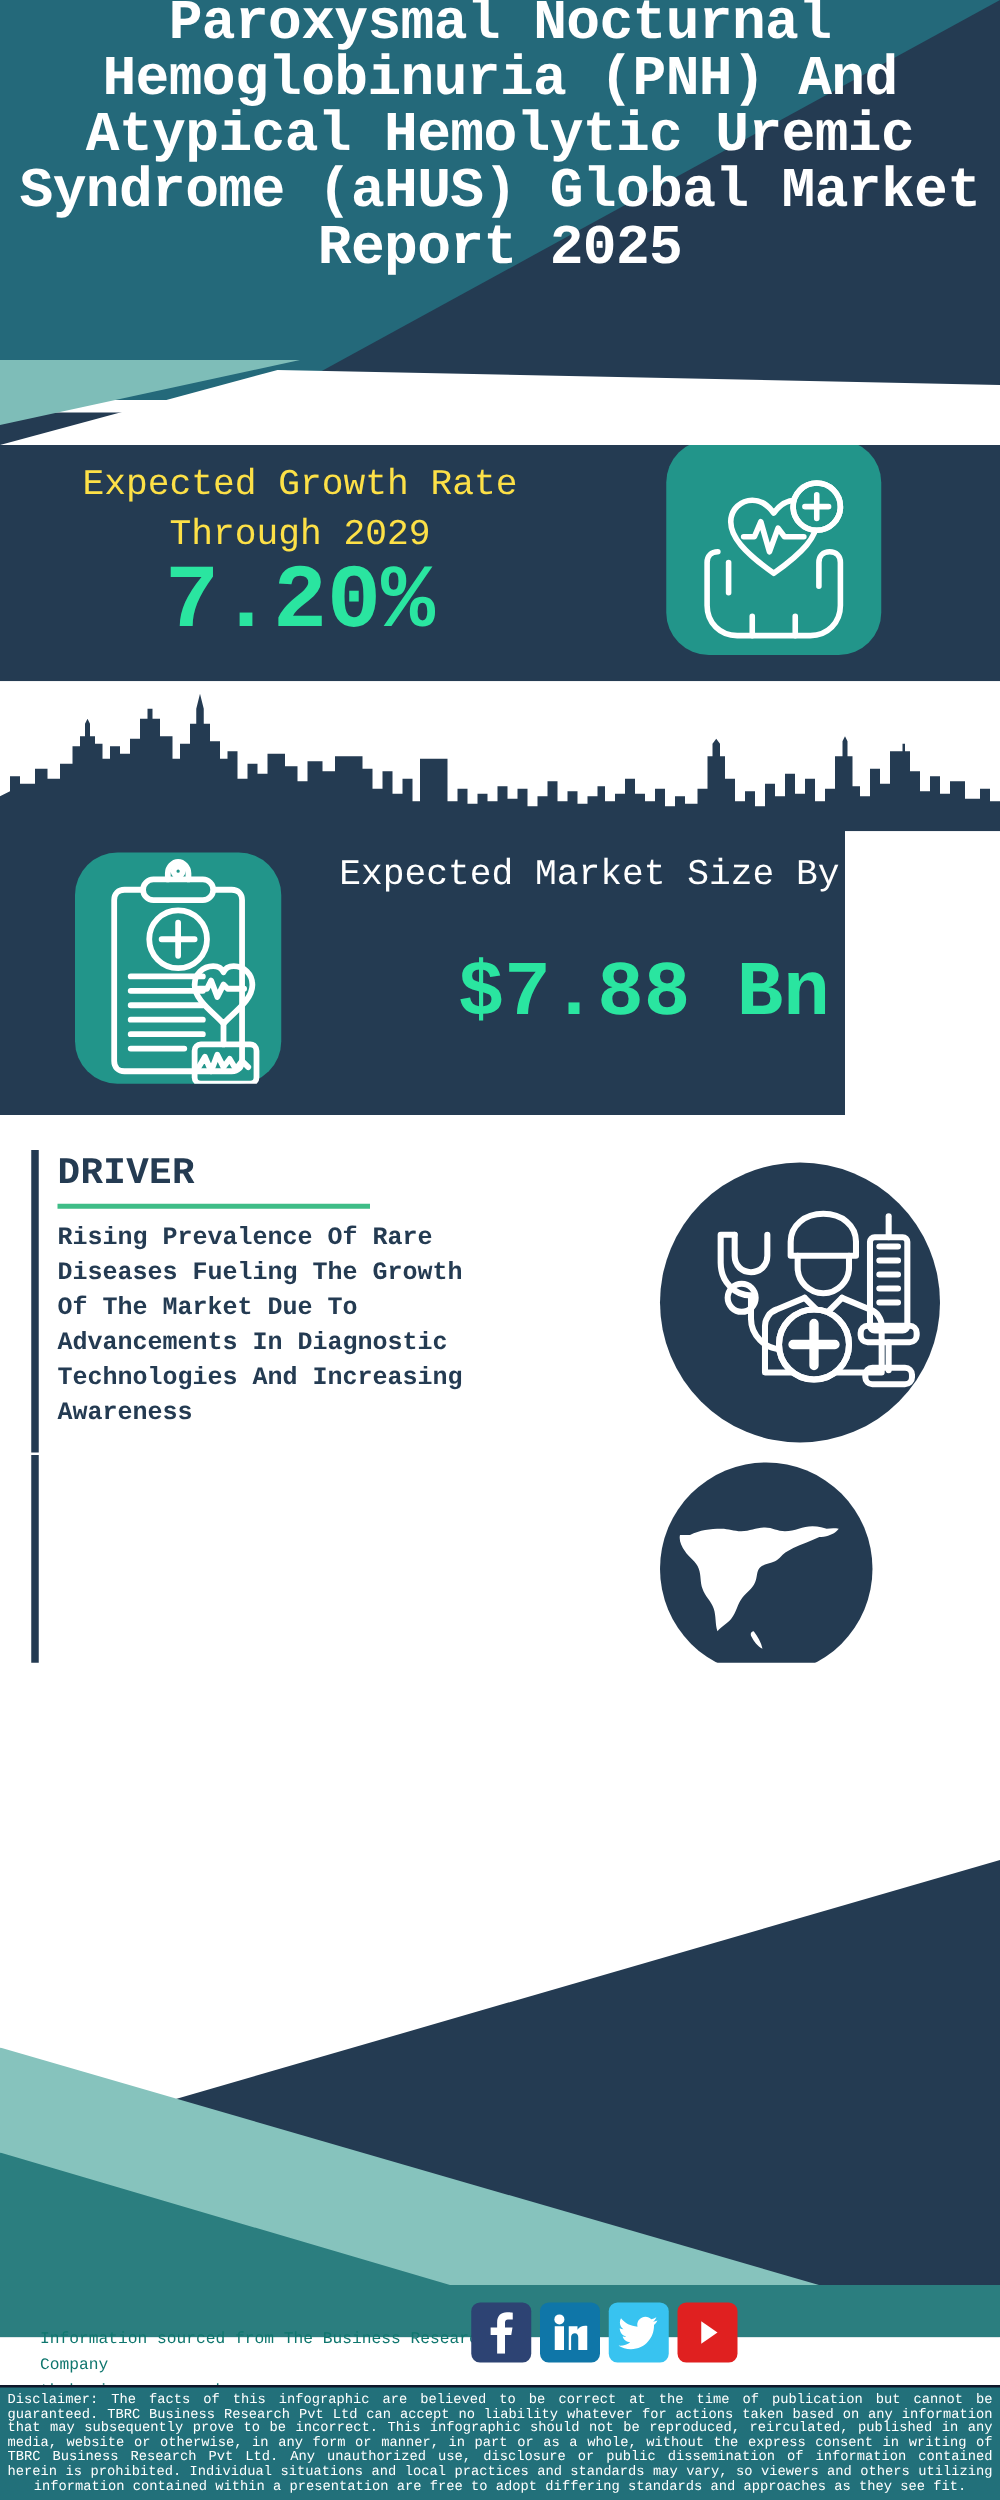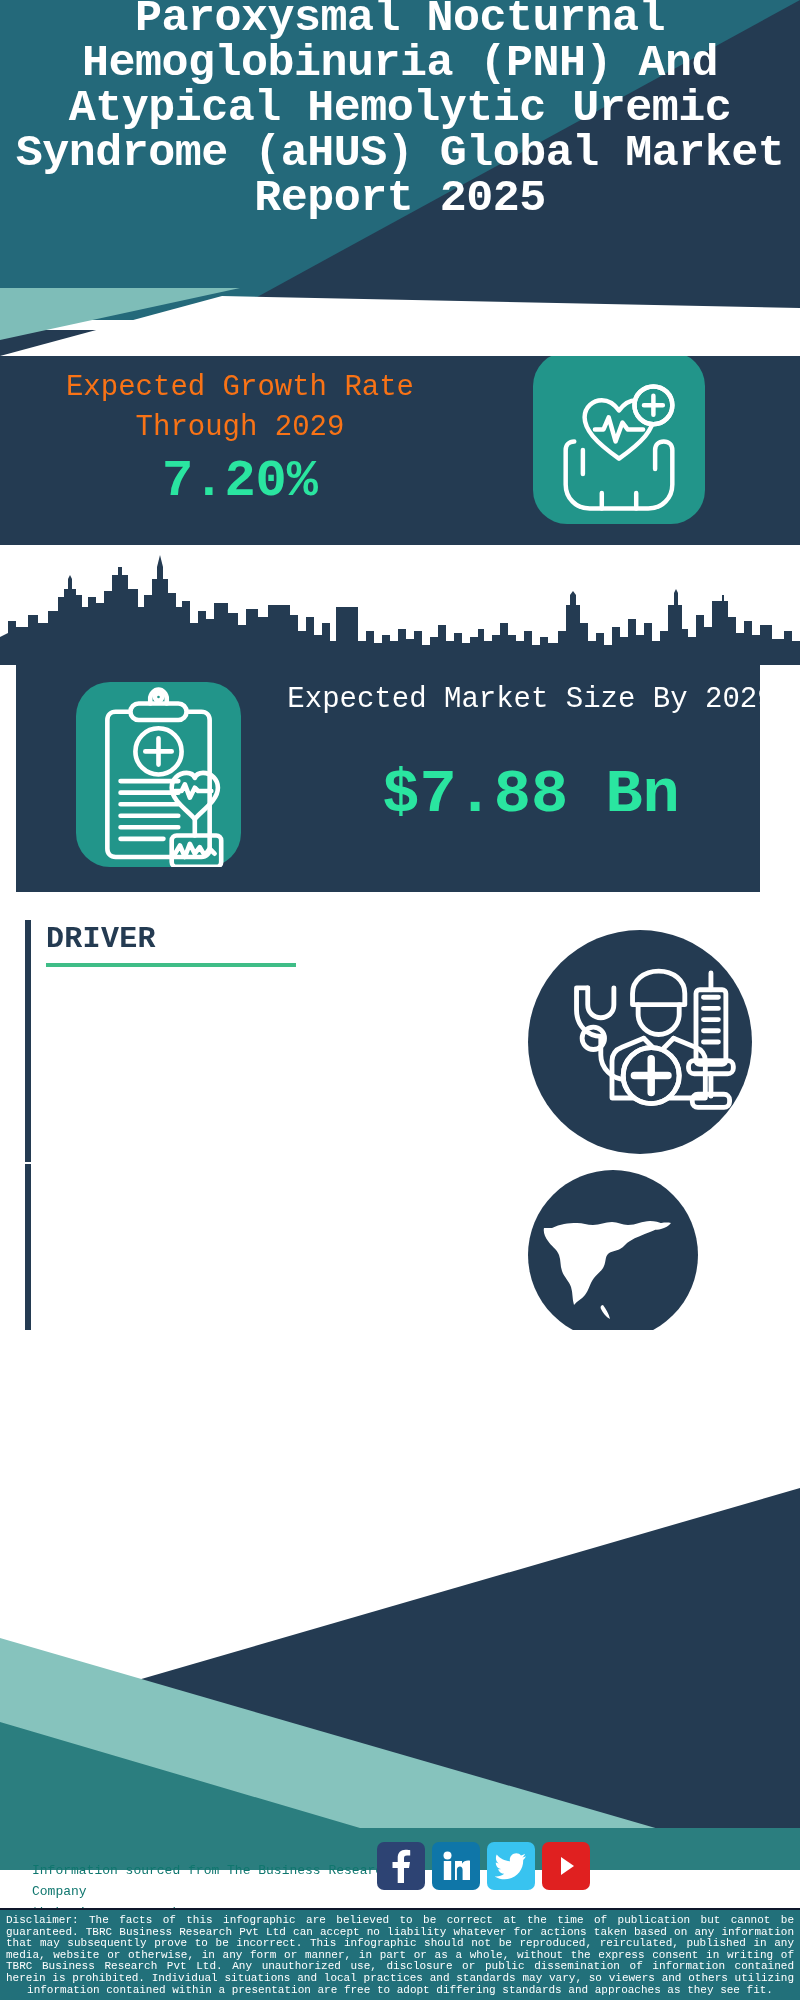--- a/index.html
+++ b/index.html
@@ -47,40 +47,40 @@
     z-index:3;
   }
 
   
   .growth {
     position:absolute; left:0; top:330px; width:800px; height:215px;
     background:#243b52;
   }
   .growth-label {
     position:absolute; left:25px; top:38px; width:430px;
-    text-align:center; color:#f97316;
+    text-align:center; color:#fde047;
     font-size:29px; line-height:40px; font-weight:normal;
   }
   .growth-value {
     position:absolute; left:25px; top:120px; width:430px;
     text-align:center; color:#2ae5a0;
-    font-size:52px; line-height:64px; font-weight:bold;
+    font-size:72px; line-height:64px; font-weight:bold;
   }
   .growth-icon-box {
     position:absolute; left:533px; top:22px; width:172px; height:172px;
     background:#22958a; border-radius:34px;
   }
 
   
   .skyband { position:absolute; left:0; top:545px; width:800px; height:120px; background:#ffffff; }
   .skyband svg { display:block; width:800px; height:120px; }
 
   
   .market {
-    position:absolute; left:16px; top:660px; width:744px; height:232px;
+    position:absolute; left:0; top:660px; width:676px; height:232px;
     background:#243b52;
   }
   .market-icon-box {
     position:absolute; left:60px; top:22px; width:165px; height:185px;
     background:#22958a; border-radius:34px;
   }
   .market-label {
     position:absolute; left:255px; top:20px; width:520px;
     text-align:center; color:#ffffff;
     font-size:29px; line-height:40px;
@@ -203,20 +203,21 @@
     <div class="market-label">Expected Market Size By 2029</div>
     <div class="market-value">$7.88 Bn</div>
   </div>
 
   <div class="content">
 
     <div class="accent-bar" style="left:25px; top:28px; height:242px;"></div>
     <div style="position:absolute; left:46px; top:30px; width:340px;">
       <div class="blk-title">DRIVER</div>
       <div class="blk-rule"></div>
+      <div class="blk-body">Rising Prevalence Of Rare Diseases Fueling The Growth Of The Market Due To Advancements In Diagnostic Technologies And Increasing Awareness</div>
     </div>
 
     <div class="circle-icon" style="left:528px; top:38px; width:224px; height:224px;">
       <svg viewBox="0 0 120 120" width="224" height="224">
         <g fill="none" stroke="#ffffff" stroke-width="2.6" stroke-linecap="round" stroke-linejoin="round">
           <path d="M32 31 v9 c0 4 3 7 7 7 s7 -3 7 -7 v-9"></path>
           <path d="M32 31 h-6 v12 c0 8 6 14 13 14"></path>
           <path d="M39 57 v10 c0 7 6 13 13 13"></path>
           <circle cx="35" cy="58" r="6"></circle>
           <path d="M56 40 h28 v-6 c0 -7 -6 -12 -14 -12 s-14 5 -14 12 Z"></path>

